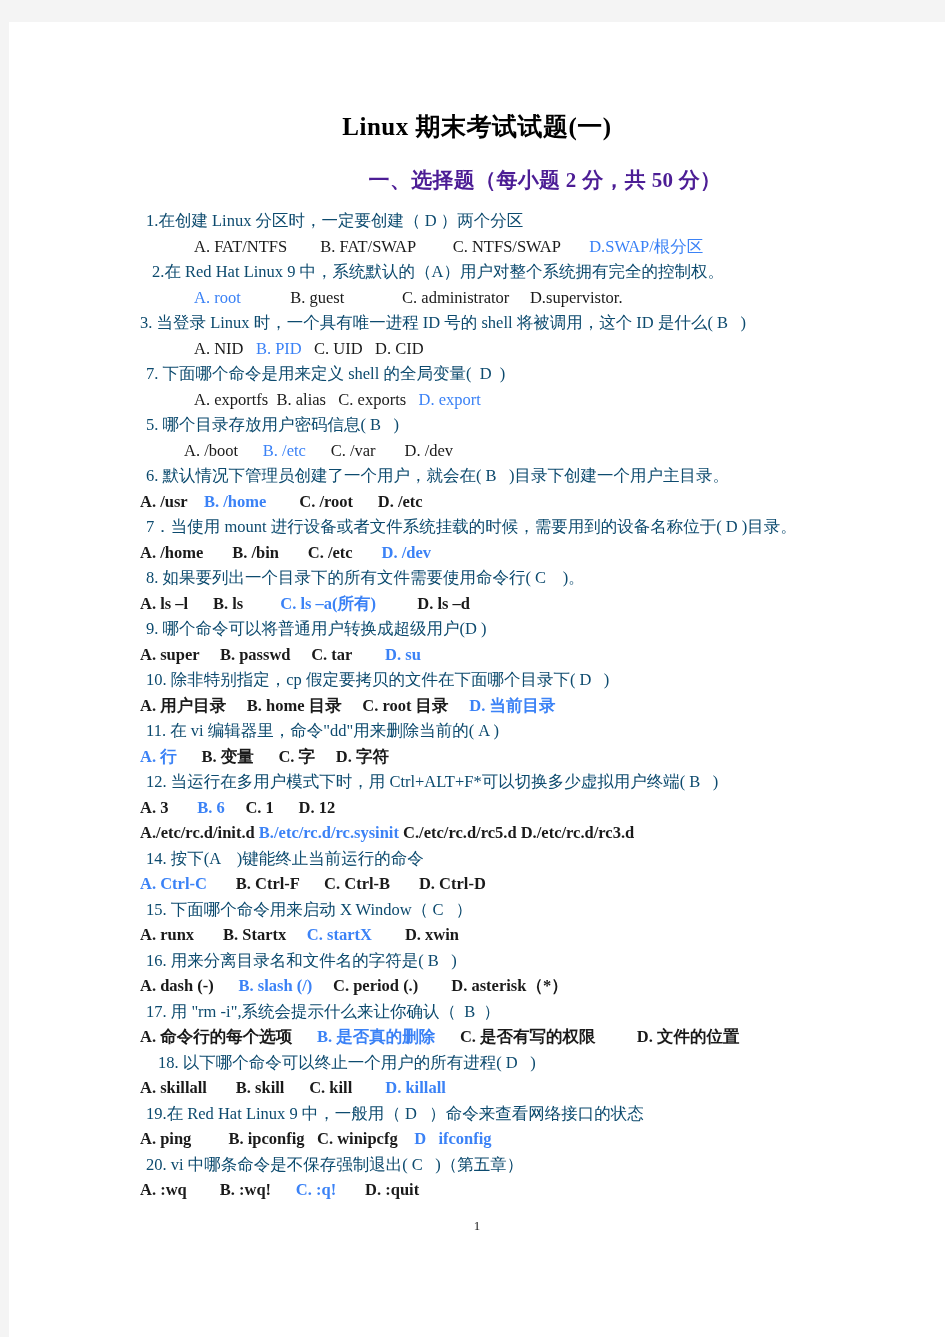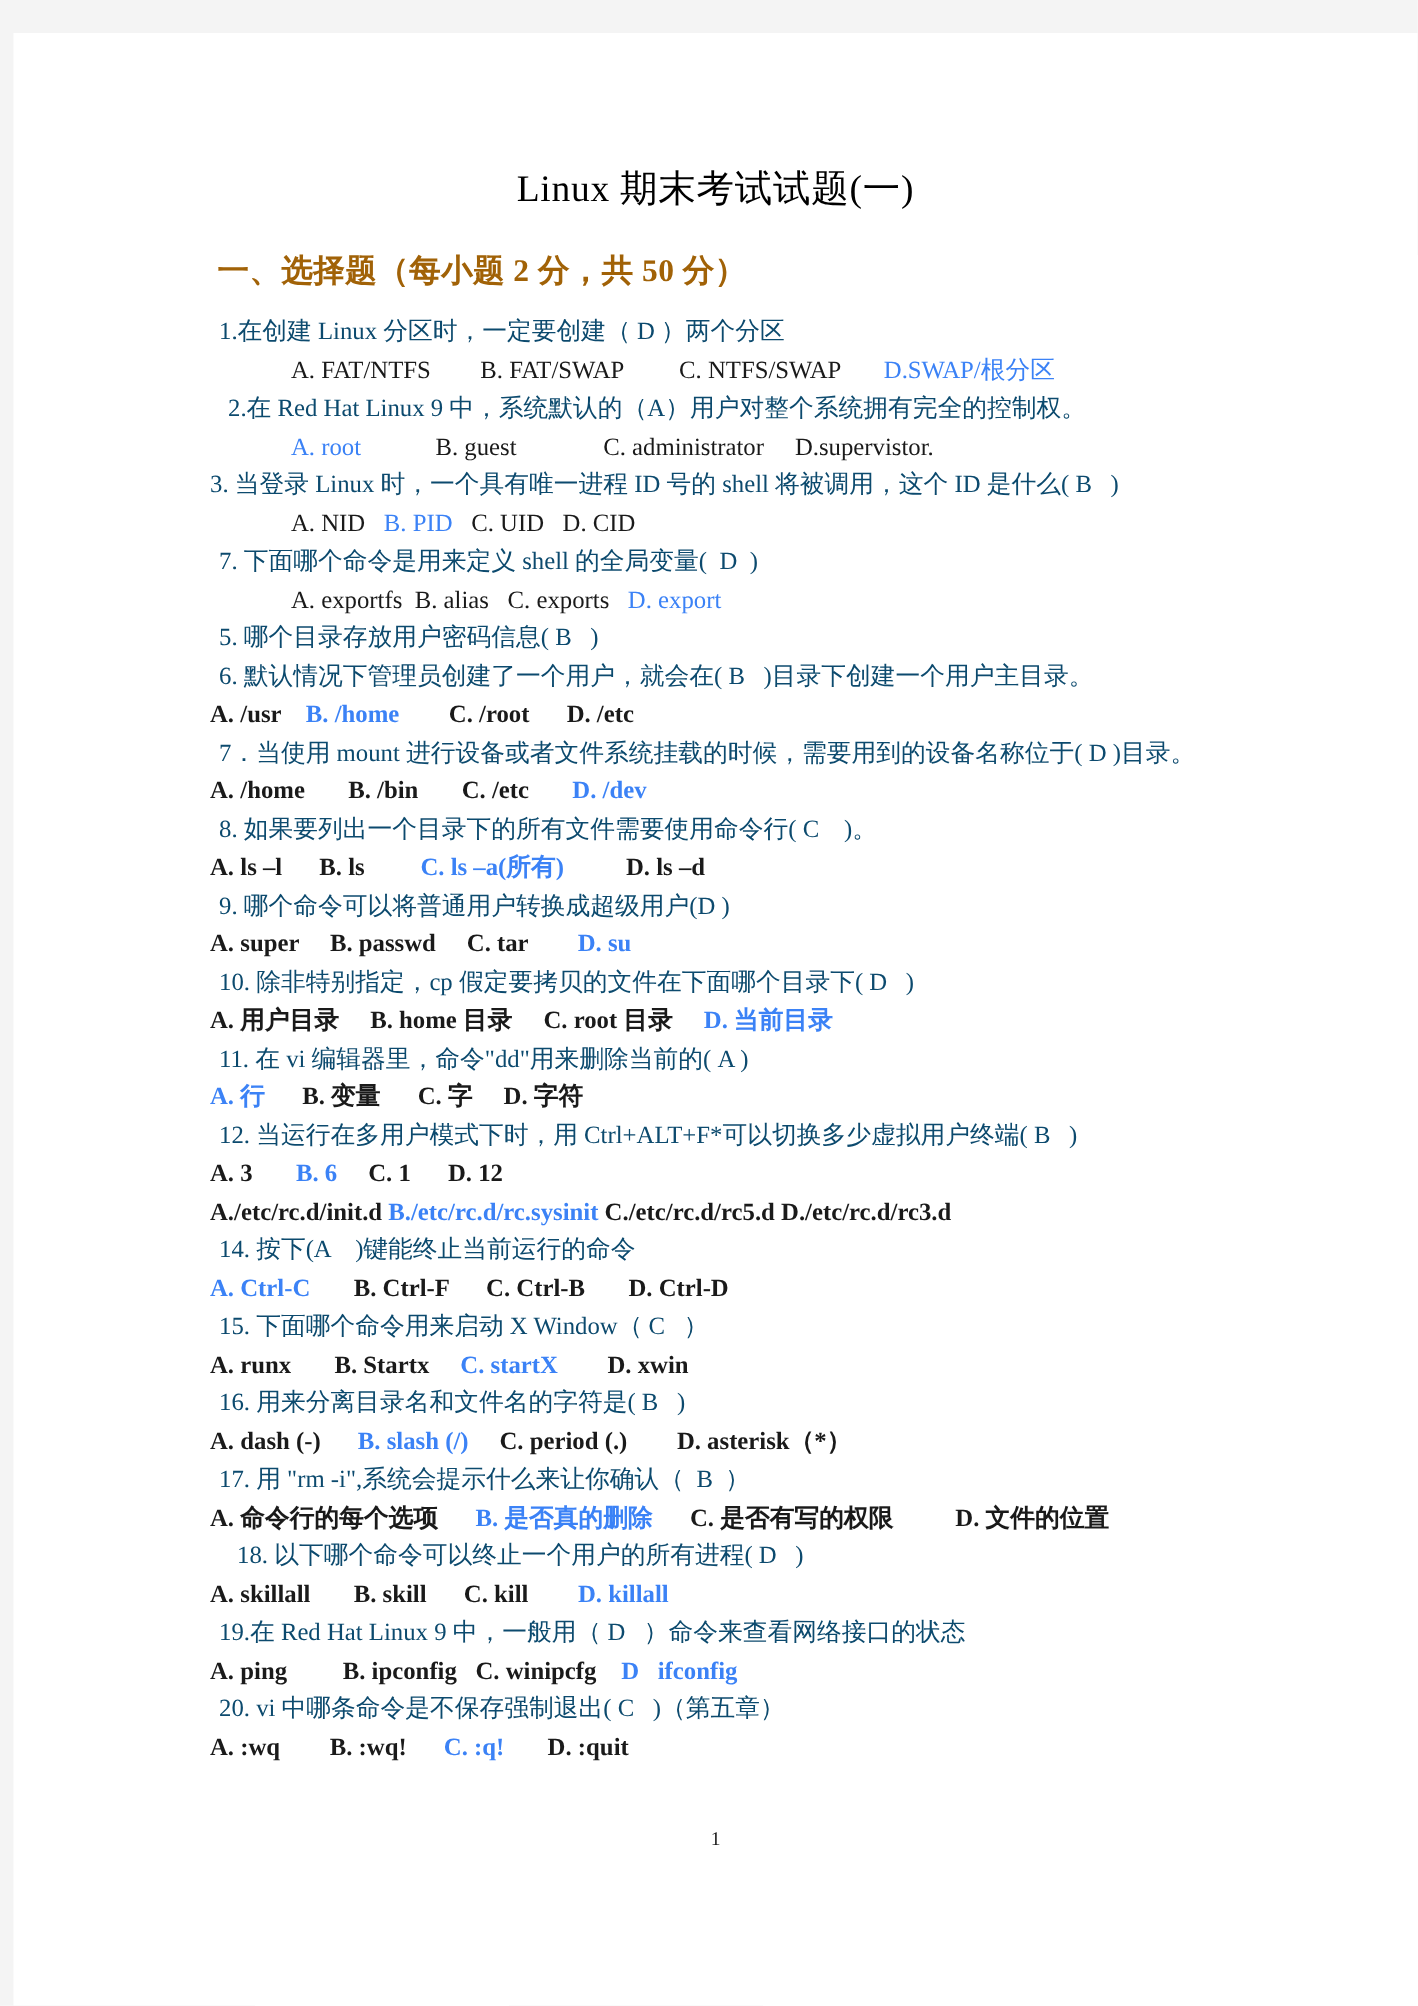--- a/index.html
+++ b/index.html
@@ -32,32 +32,33 @@
 
   
   .doc-title {
     text-align: center;
     font-size: 25px;
     line-height: 30px;
     color: #000;
     margin: 0;
     padding-top: 90px;
     letter-spacing: 0.5px;
-    font-weight: normal;
+    font-weight: bold;
   }
 
   
   .section-heading {
     font-size: 21px;
     font-weight: bold;
-    color: #a16207;
+    color: #4c1d95;
     margin: 0;
     padding-top: 24px;
     padding-left: 136px;
     letter-spacing: 0.3px;
+    text-align: center;
   }
 
   
   .qlist {
     padding-top: 14px;
   }
   .q {
     margin: 0;
     padding: 0;
   }
@@ -124,20 +125,21 @@
         <div class="q">
           <div class="q-stem ind-0">3. 当登录 Linux 时，一个具有唯一进程 ID 号的 shell 将被调用，这个 ID 是什么( B   )</div>
           <div class="q-opts ind-opt-2"><span class="opt">A. NID</span><span class="sp">   </span><span class="opt ans">B. PID</span><span class="sp">   </span><span class="opt">C. UID</span><span class="sp">   </span><span class="opt">D. CID</span></div>
         </div>
         <div class="q">
           <div class="q-stem ind-1">7. 下面哪个命令是用来定义 shell 的全局变量(  D  )</div>
           <div class="q-opts ind-opt-2"><span class="opt">A. exportfs</span><span class="sp">  </span><span class="opt">B. alias</span><span class="sp">   </span><span class="opt">C. exports</span><span class="sp">   </span><span class="opt ans">D. export</span></div>
         </div>
         <div class="q">
           <div class="q-stem ind-1">5. 哪个目录存放用户密码信息( B   )</div>
+          <div class="q-opts ind-opt-1"><span class="opt">A. /boot</span><span class="sp">      </span><span class="opt ans">B. /etc</span><span class="sp">      </span><span class="opt">C. /var</span><span class="sp">       </span><span class="opt">D. /dev</span></div>
         </div>
         <div class="q">
           <div class="q-stem ind-1">6. 默认情况下管理员创建了一个用户，就会在( B   )目录下创建一个用户主目录。</div>
           <div class="q-opts ind-opt-0"><span class="opt">A. /usr</span><span class="sp">    </span><span class="opt ans">B. /home</span><span class="sp">        </span><span class="opt">C. /root</span><span class="sp">      </span><span class="opt">D. /etc</span></div>
         </div>
         <div class="q">
           <div class="q-stem ind-1">7．当使用 mount 进行设备或者文件系统挂载的时候，需要用到的设备名称位于( D )目录。</div>
           <div class="q-opts ind-opt-0"><span class="opt">A. /home</span><span class="sp">       </span><span class="opt">B. /bin</span><span class="sp">       </span><span class="opt">C. /etc</span><span class="sp">       </span><span class="opt ans">D. /dev</span></div>
         </div>
         <div class="q">

